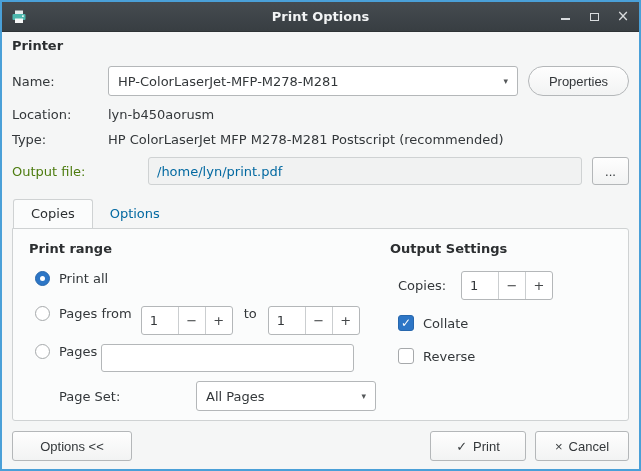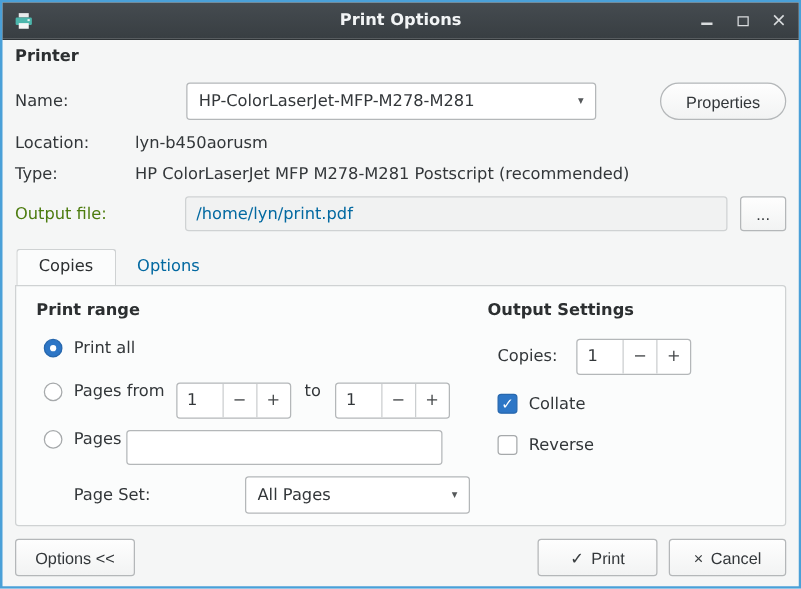--- a/index.html
+++ b/index.html
@@ -33,21 +33,21 @@
   .glyph-min { width:9px; height:0; border-bottom:2px solid #d9dcde; margin-top:4px; }
   .glyph-max { width:9px; height:8px; border:1.5px solid #d9dcde; }
   .glyph-close { font-size:15px; line-height:1; color:#d9dcde; }
   
   .content { flex:1; display:flex; flex-direction:column; padding:6px 10px 8px; }
   .section-heading { font-weight:bold; color:#2c2f31; height:20px; margin-bottom:8px; }
   .row { display:flex; align-items:center; }
   .row-label { width:96px; flex:0 0 96px; }
   .row-label.disabled { color:#4d7c0f; }
   .value-text { color:#33373a; }
-  .name-row { height:30px; margin-bottom:7px;gap:41px; }
+  .name-row { height:30px; margin-bottom:7px; }
   .info-row { height:22px; margin-bottom:3px; }
   .output-row { height:30px; margin-top:3px; }
   
   .combo {
     flex:1; height:30px; background:#fff;
     border:1px solid #b4b7b9; border-radius:3px;
     display:flex; align-items:center; padding:0 9px; cursor:pointer;
   }
   .combo-text { flex:1; white-space:nowrap; overflow:hidden; }
   .arrow { font-size:9px; color:#55585a; margin-left:6px; }
@@ -109,21 +109,21 @@
   .to-label { margin:0 11px; }
   .pages-entry { flex:1; min-width:0; margin-left:4px; max-width:253px; }
   .pageset-row { display:flex; align-items:center; margin:4px 0 0 6px; height:30px; }
   .pageset-label { margin-left:24px; }
   .pageset-combo { flex:0 0 180px; margin-left:auto; margin-right:0; max-width:180px; }
   .copies-row { display:flex; align-items:center; margin-left:8px; margin-bottom:12px; height:29px; }
   .copies-label { width:55px; margin-right:8px; }
   .check-row { display:flex; align-items:center; margin:0 0 11px 8px; min-height:22px; }
   
   .footer { flex:0 0 30px; margin-top:10px; display:flex; align-items:center; }
-  .options-btn { width:96px; }
+  .options-btn { width:120px; }
   .footer-spacer { flex:1; }
   .print-btn { width:96px; margin-right:9px; }
   .cancel-btn { width:94px; }
   .btn-icon { font-size:13px; color:#3a3e40; }
 </style>
 </head>
 <body>
 
 <div class="window">
 

